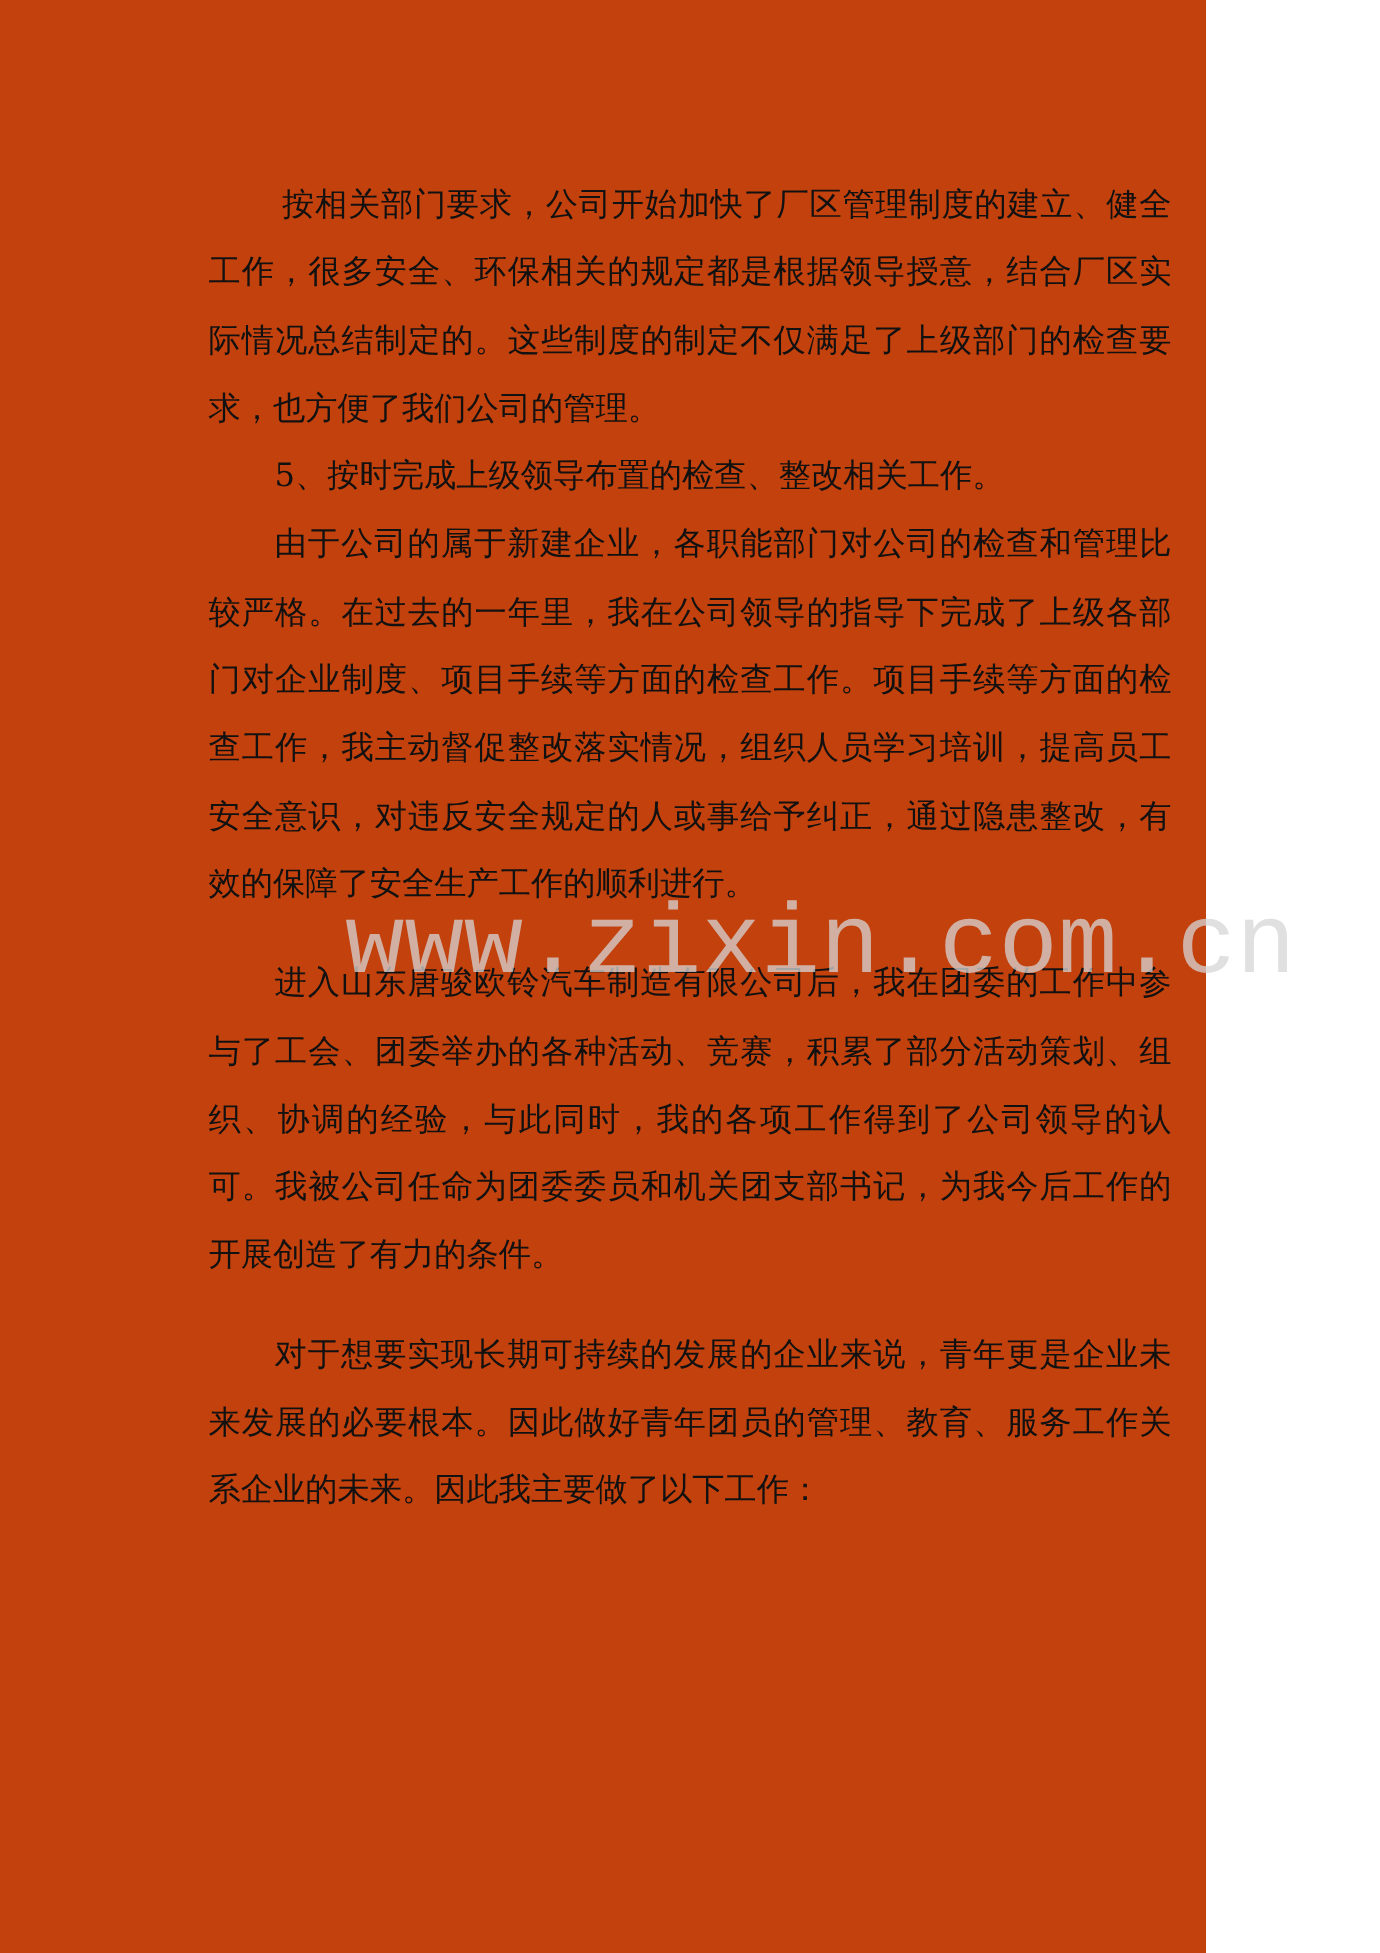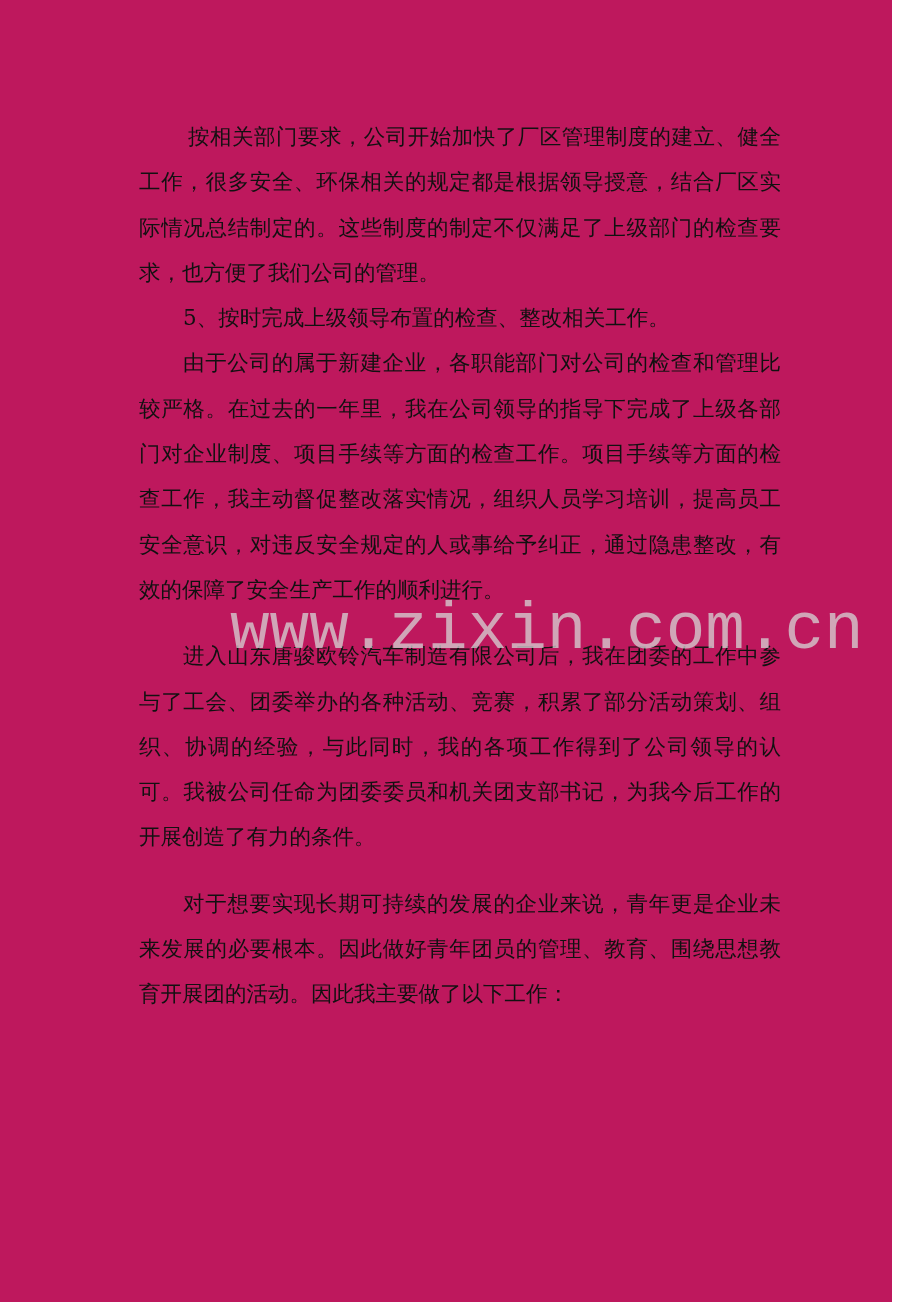--- a/index.html
+++ b/index.html
@@ -11,23 +11,23 @@
       width: 920px;
       height: 1302px;
       position: relative;
       overflow: hidden;
       font-family: "DejaVu Serif", "Liberation Serif", serif;
       color: #111111;
     }
     .page {
       position: absolute;
       left: 0; top: 0;
-      width: 892px;
+      width: 804px;
       height: 1302px;
-      background: #be185d;
+      background: #c2410c;
     }
     .content {
       position: absolute;
       left: 139px;
       top: 114px;
       width: 642px;
     }
     .para {
       margin: 0;
       font-size: 21.5px;
@@ -62,16 +62,16 @@
   </style>
 </head>
 <body>
 
 <div class="page">
   <div class="content">
     <p class="para first">按相关部门要求，公司开始加快了厂区管理制度的建立、健全工作，很多安全、环保相关的规定都是根据领导授意，结合厂区实际情况总结制定的。这些制度的制定不仅满足了上级部门的检查要求，也方便了我们公司的管理。</p>
     <p class="para">5、按时完成上级领导布置的检查、整改相关工作。</p>
     <p class="para">由于公司的属于新建企业，各职能部门对公司的检查和管理比较严格。在过去的一年里，我在公司领导的指导下完成了上级各部门对企业制度、项目手续等方面的检查工作。项目手续等方面的检查工作，我主动督促整改落实情况，组织人员学习培训，提高员工安全意识，对违反安全规定的人或事给予纠正，通过隐患整改，有效的保障了安全生产工作的顺利进行。</p>
     <p class="para gap-before">进入山东唐骏欧铃汽车制造有限公司后，我在团委的工作中参与了工会、团委举办的各种活动、竞赛，积累了部分活动策划、组织、协调的经验，与此同时，我的各项工作得到了公司领导的认可。我被公司任命为团委委员和机关团支部书记，为我今后工作的开展创造了有力的条件。</p>
-    <p class="para gap-before">对于想要实现长期可持续的发展的企业来说，青年更是企业未来发展的必要根本。因此做好青年团员的管理、教育、围绕思想教育开展团的活动。因此我主要做了以下工作：</p>
+    <p class="para gap-before">对于想要实现长期可持续的发展的企业来说，青年更是企业未来发展的必要根本。因此做好青年团员的管理、教育、服务工作关系企业的未来。因此我主要做了以下工作：</p>
   </div>
   <div class="watermark">www.zixin.com.cn</div>
 </div>
 
 </body></html>

